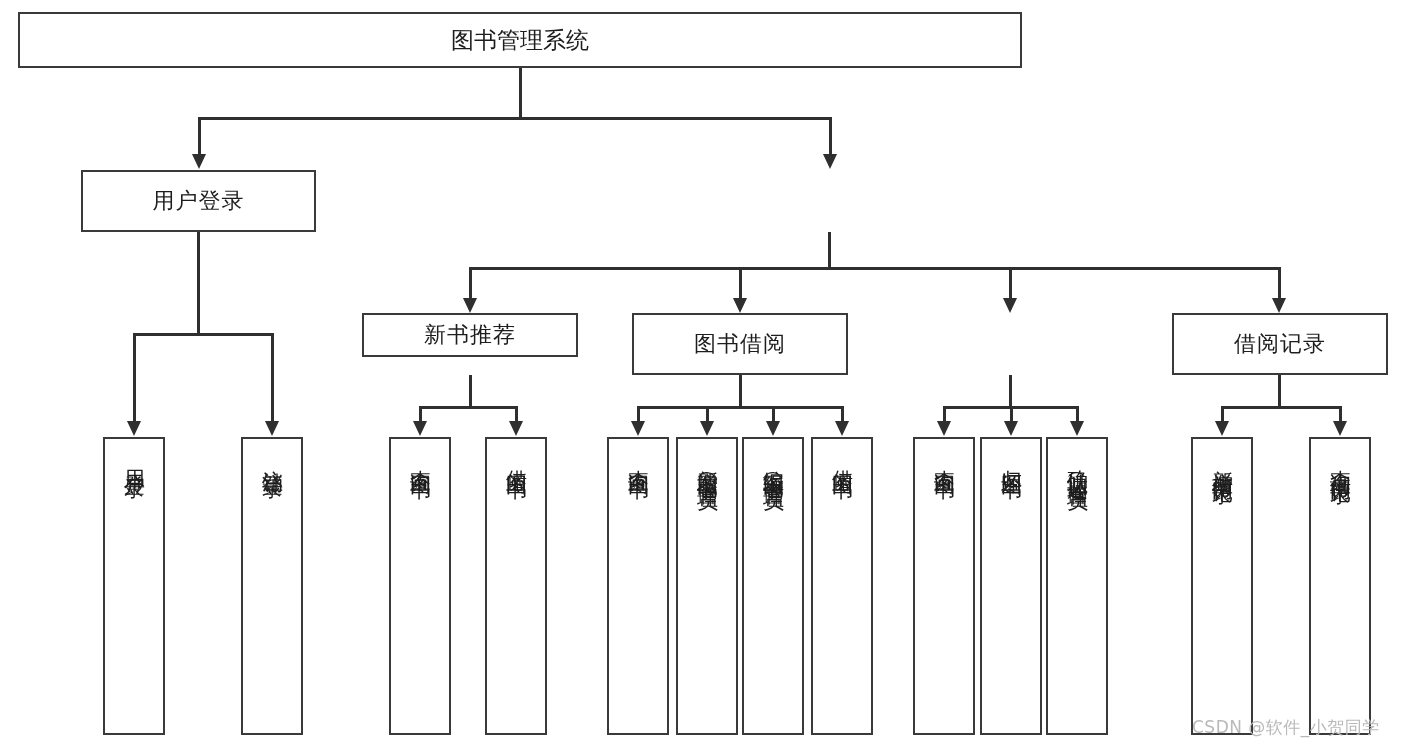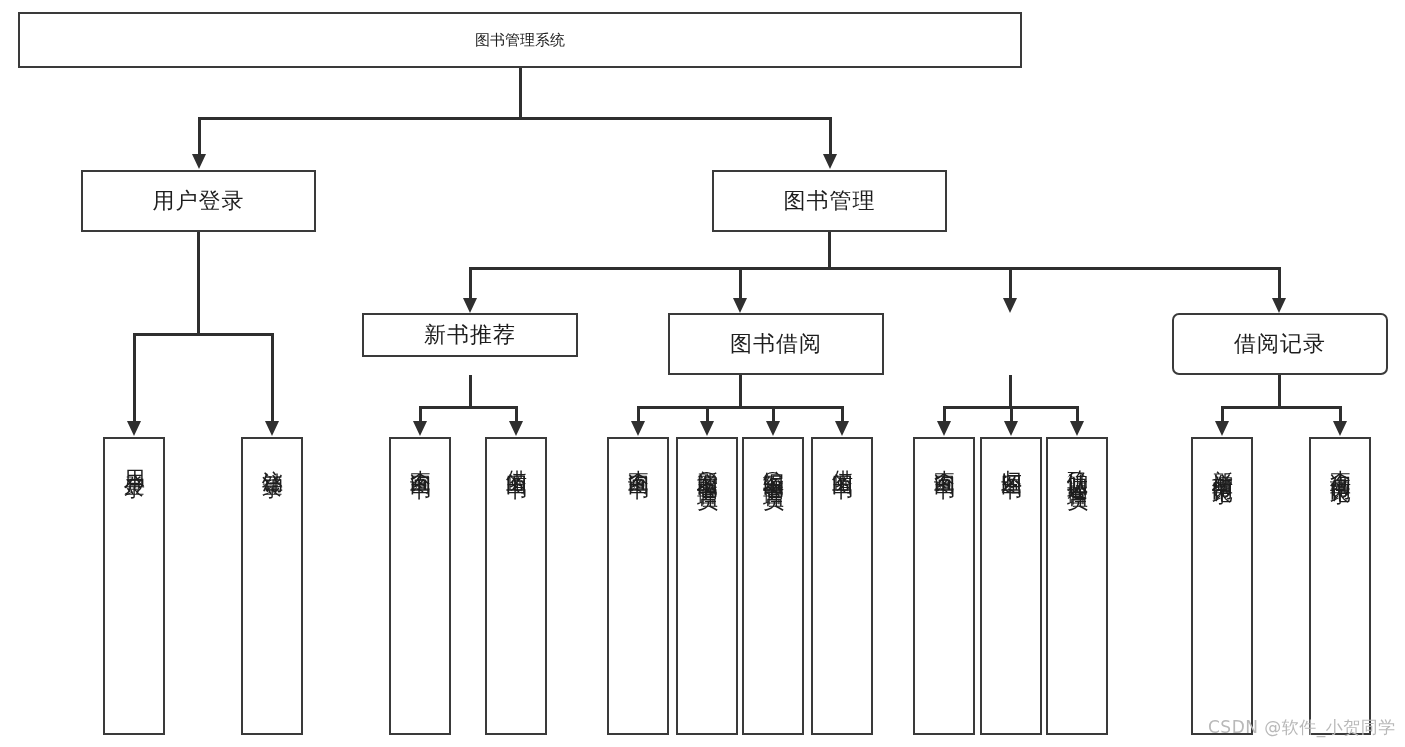--- a/index.html
+++ b/index.html
@@ -26,21 +26,21 @@
     justify-content:center;
     text-align:center;
     color:#1d1d1d;
     line-height:1.25;
   }
   .node.h{
     font-size:22px;
     letter-spacing:1px;
   }
   .node.root{
-    font-size:15px;
+    font-size:23px;
   }
   
   .node.v{
     font-size:21px;
     align-items:flex-start;
     justify-content:center;
     padding-top:14px;
   }
   .vtext{
     writing-mode:vertical-rl;
@@ -83,43 +83,40 @@
 
   <div class="line vline" style="left:519px;top:68px;width:2.5px;height:50px;"></div>
   <div class="line hline" style="left:198px;top:117px;width:634px;height:2.5px;"></div>
   <div class="line vline" style="left:198px;top:117px;width:2.5px;height:38px;"></div>
   <div class="arrow" style="left:192px;top:154px;"></div>
   <div class="line vline" style="left:829px;top:117px;width:2.5px;height:38px;"></div>
   <div class="arrow" style="left:823px;top:154px;"></div>
 
   <div class="node h" style="left:81px;top:170px;width:235px;height:62px;">
     <span>用户登录</span>
-  </div>
-  <div class="node h" style="left:712px;top:170px;width:235px;height:62px;">
-    <span>图书管理</span>
   </div>
 
   <div class="line vline" style="left:828px;top:232px;width:2.5px;height:36px;"></div>
   <div class="line hline" style="left:469px;top:267px;width:811px;height:2.5px;"></div>
   <div class="line vline" style="left:469px;top:267px;width:2.5px;height:32px;"></div>
   <div class="arrow" style="left:463px;top:298px;"></div>
   <div class="line vline" style="left:739px;top:267px;width:2.5px;height:32px;"></div>
   <div class="arrow" style="left:733px;top:298px;"></div>
   <div class="line vline" style="left:1009px;top:267px;width:2.5px;height:32px;"></div>
   <div class="arrow" style="left:1003px;top:298px;"></div>
   <div class="line vline" style="left:1278px;top:267px;width:2.5px;height:32px;"></div>
   <div class="arrow" style="left:1272px;top:298px;"></div>
 
   <div class="node h" style="left:362px;top:313px;width:216px;height:44px;">
     <span>新书推荐</span>
   </div>
-  <div class="node h" style="left:632px;top:313px;width:216px;height:62px;margin-left:36px;">
+  <div class="node h" style="left:632px;top:313px;width:216px;height:62px;">
     <span>图书借阅</span>
   </div>
-  <div class="node h" style="left:1172px;top:313px;width:216px;height:62px;border-radius:7px;">
+  <div class="node h" style="left:1172px;top:313px;width:216px;height:62px;">
     <span>借阅记录</span>
   </div>
 
   <div class="line vline" style="left:197px;top:232px;width:2.5px;height:102px;"></div>
   <div class="line hline" style="left:133px;top:333px;width:140px;height:2.5px;"></div>
   <div class="line vline" style="left:133px;top:333px;width:2.5px;height:89px;"></div>
   <div class="arrow" style="left:127px;top:421px;"></div>
   <div class="line vline" style="left:271px;top:333px;width:2.5px;height:89px;"></div>
   <div class="arrow" style="left:265px;top:421px;"></div>
 
@@ -194,15 +191,15 @@
     <span class="vtext">确认归还（管理员）</span>
   </div>
 
   <div class="node v" style="left:1191px;top:437px;width:62px;height:298px;">
     <span class="vtext">新增借阅记录</span>
   </div>
   <div class="node v" style="left:1309px;top:437px;width:62px;height:298px;">
     <span class="vtext">查询借阅记录</span>
   </div>
 
-  <div class="watermark" style="left:1192px;top:716px;padding-left:16px;">CSDN @软件_小贺同学</div>
+  <div class="watermark" style="left:1192px;top:716px;">CSDN @软件_小贺同学</div>
 
 </div>
 
 </body></html>

